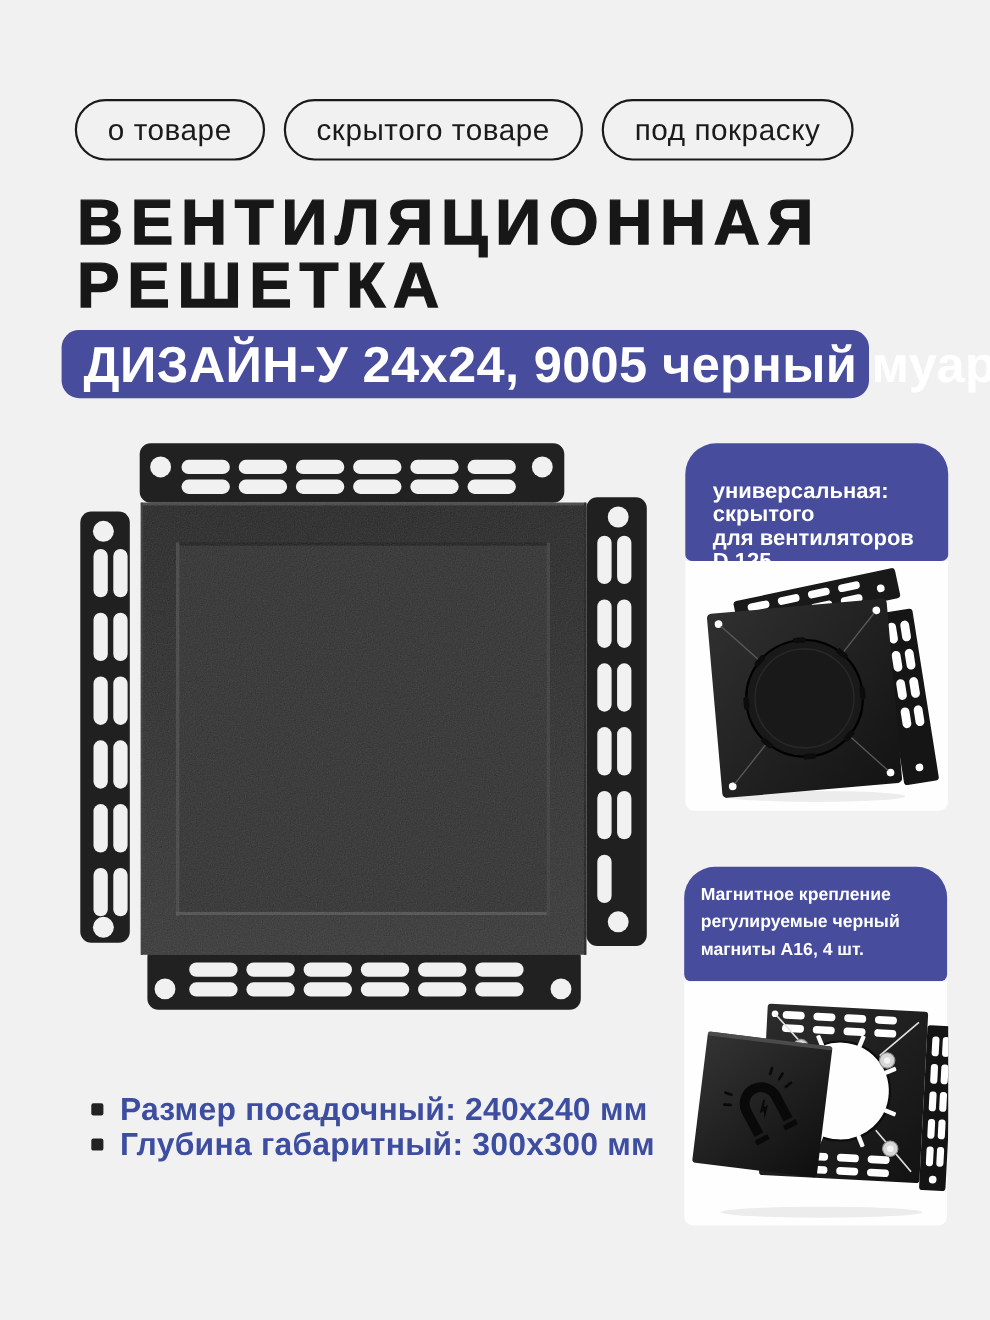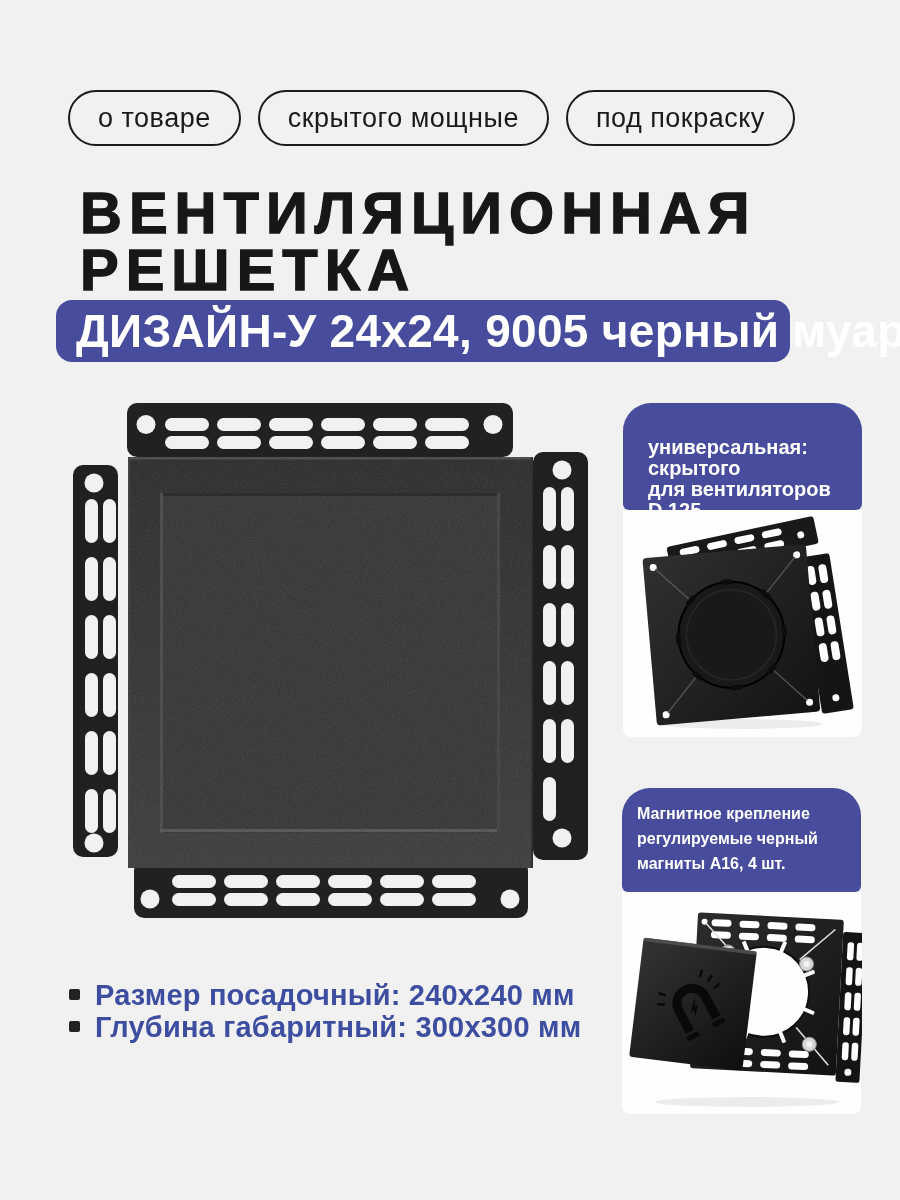--- a/index.html
+++ b/index.html
@@ -5,21 +5,21 @@
   html,body{margin:0;padding:0;}
   body{background:#f1f1f2;font-family:"Liberation Sans","DejaVu Sans",sans-serif;}
   #page{position:relative;width:900px;height:1200px;background:#f1f1f2;overflow:hidden;}
 
   
   .badges{position:absolute;left:68px;top:90px;display:flex;gap:17px;}
   .pill{height:56px;line-height:52px;padding:0 28px;border:2px solid #1a1a1a;border-radius:28px;
         font-size:27px;color:#1a1a1a;letter-spacing:.5px;white-space:nowrap;box-sizing:border-box;}
 
   
-  .title{position:absolute;left:64px;top:168px;margin:16px;color:#171717;font-size:58px;font-weight:bold;
+  .title{position:absolute;left:64px;top:168px;margin:6px;color:#171717;font-size:58px;font-weight:bold;
          line-height:57px;letter-spacing:7px;-webkit-text-stroke:1.3px #171717;}
   .title span{display:block;}
 
   
   .banner{position:absolute;left:56px;top:300px;width:734px;height:62px;border-radius:16px;
           color:#fff;font-size:46px;font-weight:bold;line-height:62px;padding-left:20px;
           letter-spacing:.3px;box-sizing:border-box;white-space:nowrap;}
 
   
   .hero{position:absolute;left:60px;top:395px;width:540px;height:530px;}
@@ -31,33 +31,33 @@
   .card-header{color:#fff;font-weight:bold;border-radius:28px 28px 6px 6px;box-sizing:border-box;}
   .card1 .card-header{height:107px;padding:34px 10px 0 25px;font-size:20px;line-height:21px;}
   .card2 .card-header{height:104px;padding:13px 8px 0 15px;font-size:16px;line-height:25px;}
   .card-header span{display:block;white-space:nowrap;}
   .card-body{background:#fefefe;border-radius:0 0 8px 8px;}
   .card1 .card-body{height:227px;}
   .card2 .card-body{height:222px;}
   .card-body svg{display:block;}
 
   
-  .specs{position:absolute;left:66px;top:976px;list-style:none;margin:3px;padding:0;}
+  .specs{position:absolute;left:66px;top:976px;list-style:none;margin:17px;padding:0;}
   .specs li{display:flex;align-items:flex-start;height:32px;font-size:29px;font-weight:bold;
             letter-spacing:.2px;white-space:nowrap;}
   .sq{width:11px;height:11px;border-radius:2px;background:#222;margin:10px 15px 0 0;flex:0 0 auto;}
 </style>
 </head>
 <body>
 
 <div id="page">
 
   <div class="badges">
     <div class="pill">о товаре</div>
-    <div class="pill">скрытого мощные</div>
+    <div class="pill">скрытого товаре</div>
     <div class="pill">под покраску</div>
   </div>
 
   <h1 class="title">
     <span>ВЕНТИЛЯЦИОННАЯ</span>
     <span>РЕШЕТКА</span>
   </h1>
 
   <div class="banner" style="background:#474c9d;">ДИЗАЙН-У 24х24, 9005 черный муар</div>
 

